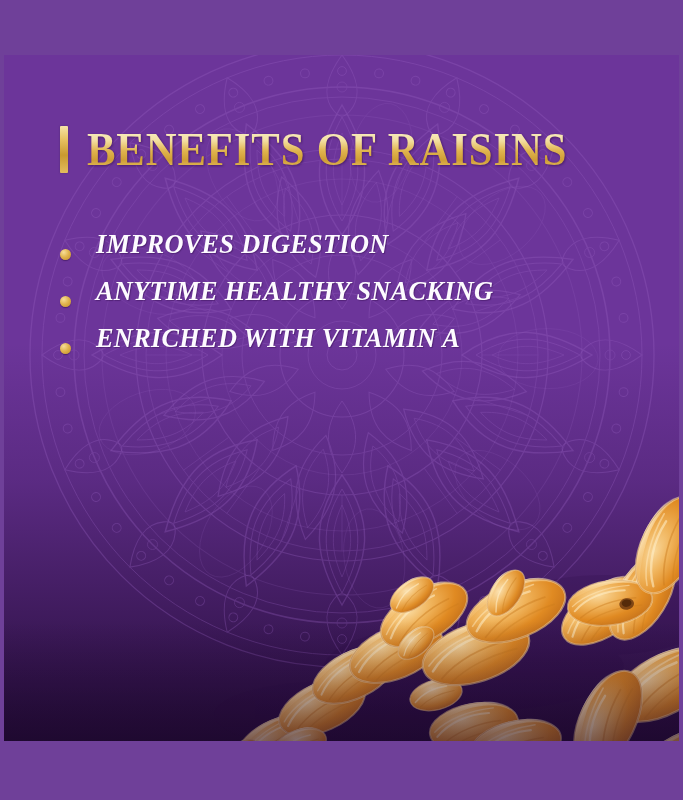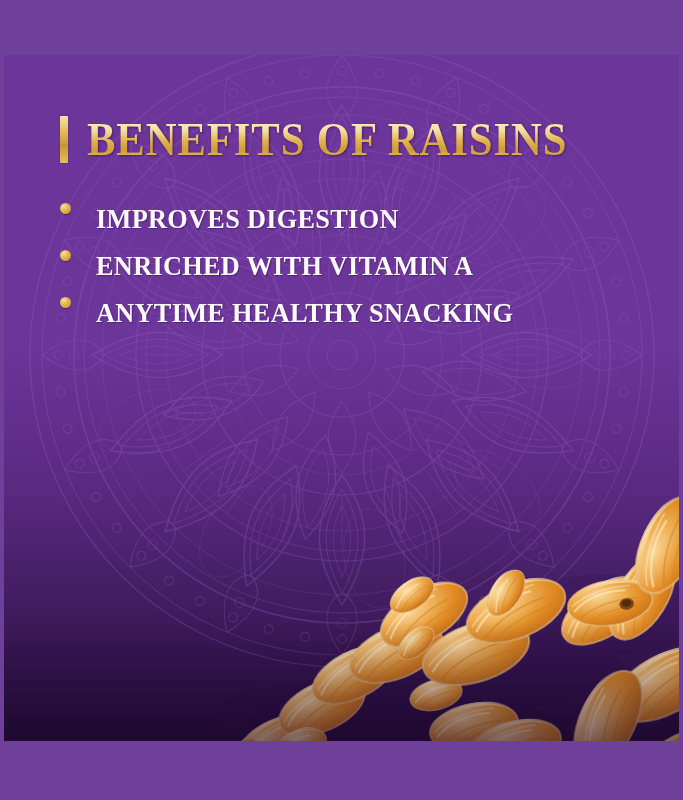--- a/index.html
+++ b/index.html
@@ -46,21 +46,21 @@
     position:absolute;left:0;top:0;width:675px;height:686px;
     pointer-events:none;
   }
   
   #bottomshade{
     position:absolute;left:0;bottom:0;width:675px;height:120px;
     background:linear-gradient(to bottom, rgba(30,6,48,0) 0%, rgba(28,6,45,0.30) 55%, rgba(25,5,40,0.55) 100%);
     pointer-events:none;
   }
   
-  #content{position:absolute;left:0;top:6px;width:675px;height:686px;}
+  #content{position:absolute;left:0;top:16px;width:675px;height:686px;}
 
   #title-row{
     position:absolute;left:56px;top:55px;
     display:flex;align-items:center;gap:19px;
   }
   #title-bar{
     width:8px;height:47px;border-radius:1px;
     background:linear-gradient(to bottom,#f6e3a8 0%,#e8c263 28%,#c9992f 62%,#e3bc5d 100%);
     box-shadow:0 0 2px rgba(0,0,0,.25);
   }
@@ -86,22 +86,23 @@
     color:transparent;
     -webkit-text-fill-color:transparent;
     filter:drop-shadow(1px 1px 1px rgba(45,8,70,.55));
   }
 
   #bullets{
     position:absolute;left:56px;top:142px;
     list-style:none;margin:0;padding:0;
   }
   .bullet-item{
-    display:flex;align-items:flex-start;
+    display:flex;align-items:flex-end;
     height:47px;
+    font-style:italic;
   }
   .bullet-dot{
     width:11px;height:11px;border-radius:50%;flex:0 0 auto;
     background:radial-gradient(circle at 34% 30%, #f7dd97 0%, #e0b24c 48%, #bf8f28 100%);
     box-shadow:0 1px 1px rgba(40,8,62,.45);
     margin-right:25px;
   }
   .bullet-label{
     font-family:"Liberation Serif", serif;
     font-size:28px;
@@ -710,23 +711,23 @@
         <div id="title-text">BENEFITS OF RAISINS</div>
       </div>
 
       <ul id="bullets">
         <li class="bullet-item">
           <span class="bullet-dot"></span>
           <span class="bullet-label">IMPROVES DIGESTION</span>
         </li>
         <li class="bullet-item">
           <span class="bullet-dot"></span>
-          <span class="bullet-label">ENRICHED WITH VITAMIN A</span>
+          <span class="bullet-label">ANYTIME HEALTHY SNACKING</span>
         </li>
         <li class="bullet-item">
           <span class="bullet-dot"></span>
-          <span class="bullet-label">ANYTIME HEALTHY SNACKING</span>
+          <span class="bullet-label">ENRICHED WITH VITAMIN A</span>
         </li>
       </ul>
 
     </div>
   </div>
 </div>
 
 </body></html>

